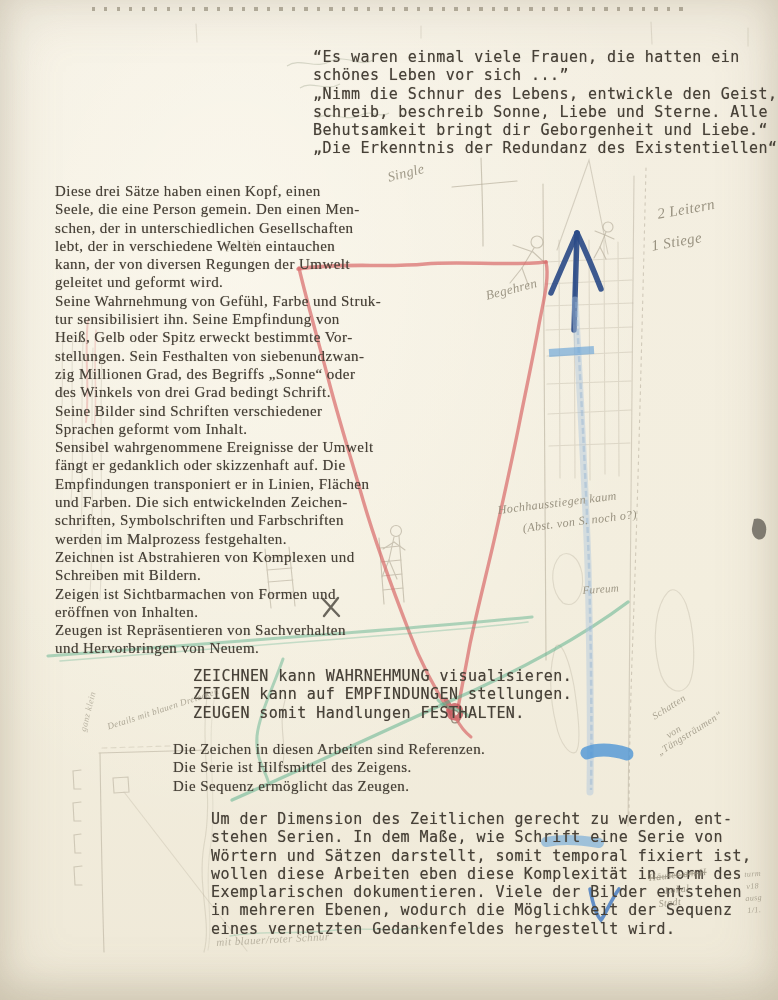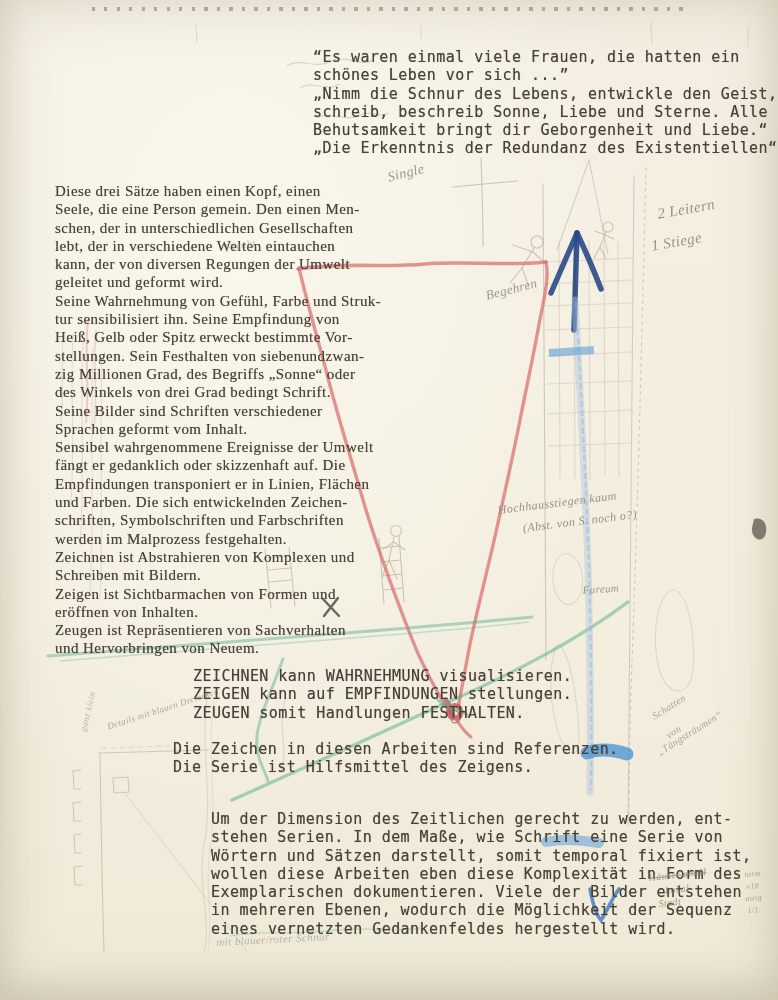--- a/index.html
+++ b/index.html
@@ -24,21 +24,21 @@
     font-family:"DejaVu Sans Mono","Liberation Mono",monospace;
     font-size:15px;line-height:18.3px;letter-spacing:.45px;
     color:var(--type-ink,#474138);
     text-shadow:0 0 .7px rgba(70,62,50,.55);
     white-space:pre;
   }
   .typeblock div{height:18.3px;}
   #quote-block{left:276px;top:48px;margin-left:37px;}
   #body-block{left:55px;top:182px;font-family:Liberation Serif, serif;}
   #thesis-block{left:173px;top:667px;margin-left:20px;}
-  #series-block{left:173px;top:740px;}
+  #series-block{left:173px;top:740px;font-family:Liberation Serif, serif;}
   #closing-block{left:211px;top:810px;}
   #sketch{position:absolute;left:0;top:0;}
   #notes{position:absolute;inset:0;}
   .note{
     position:absolute;
     font-family:"Liberation Serif",serif;font-style:italic;
     color:var(--handwriting,#8f8876);letter-spacing:.4px;
     white-space:pre;transform-origin:left top;
   }
   .pencil{stroke:var(--pencil,#a79e8b);fill:none;stroke-width:1.1;stroke-linecap:round;}
@@ -200,21 +200,21 @@
     <path d="M590 889 C593 905 597 916 601 920 C605 915 611 900 619 889" stroke="#3f77c0" stroke-width="3.6" opacity=".8" fill="none" stroke-linecap="round"></path>
   </g>
 </svg>
 
 <div id="quote-block" class="typeblock"><div>“Es waren einmal viele Frauen, die hatten ein</div><div>schönes Leben vor sich ...”</div><div>„Nimm die Schnur des Lebens, entwickle den Geist,</div><div>schreib, beschreib Sonne, Liebe und Sterne. Alle</div><div>Behutsamkeit bringt dir Geborgenheit und Liebe.“</div><div>„Die Erkenntnis der Redundanz des Existentiellen“</div></div>
 
 <div id="body-block" class="typeblock"><div>Diese drei Sätze haben einen Kopf, einen</div><div>Seele, die eine Person gemein. Den einen Men-</div><div>schen, der in unterschiedlichen Gesellschaften</div><div>lebt, der in verschiedene Welten eintauchen</div><div>kann, der von diversen Regungen der Umwelt</div><div>geleitet und geformt wird.</div><div>Seine Wahrnehmung von Gefühl, Farbe und Struk-</div><div>tur sensibilisiert ihn. Seine Empfindung von</div><div>Heiß, Gelb oder Spitz erweckt bestimmte Vor-</div><div>stellungen. Sein Festhalten von siebenundzwan-</div><div>zig Millionen Grad, des Begriffs „Sonne“ oder</div><div>des Winkels von drei Grad bedingt Schrift.</div><div>Seine Bilder sind Schriften verschiedener</div><div>Sprachen geformt vom Inhalt.</div><div>Sensibel wahrgenommene Ereignisse der Umwelt</div><div>fängt er gedanklich oder skizzenhaft auf. Die</div><div>Empfindungen transponiert er in Linien, Flächen</div><div>und Farben. Die sich entwickelnden Zeichen-</div><div>schriften, Symbolschriften und Farbschriften</div><div>werden im Malprozess festgehalten.</div><div>Zeichnen ist Abstrahieren von Komplexen und</div><div>Schreiben mit Bildern.</div><div>Zeigen ist Sichtbarmachen von Formen und</div><div>eröffnen von Inhalten.</div><div>Zeugen ist Repräsentieren von Sachverhalten</div><div>und Hervorbringen von Neuem.</div></div>
 
 <div id="thesis-block" class="typeblock"><div>ZEICHNEN kann WAHRNEHMUNG visualisieren.</div><div>ZEIGEN kann auf EMPFINDUNGEN stellungen.</div><div>ZEUGEN somit Handlungen FESTHALTEN.</div></div>
 
-<div id="series-block" class="typeblock"><div>Die Zeichen in diesen Arbeiten sind Referenzen.</div><div>Die Serie ist Hilfsmittel des Zeigens.</div></div>
+<div id="series-block" class="typeblock"><div>Die Zeichen in diesen Arbeiten sind Referenzen.</div><div>Die Serie ist Hilfsmittel des Zeigens.</div><div>Die Sequenz ermöglicht das Zeugen.</div></div>
 
 <div id="closing-block" class="typeblock"><div>Um der Dimension des Zeitlichen gerecht zu werden, ent-</div><div>stehen Serien. In dem Maße, wie Schrift eine Serie von</div><div>Wörtern und Sätzen darstellt, somit temporal fixiert ist,</div><div>wollen diese Arbeiten eben diese Komplexität in Form des</div><div>Exemplarischen dokumentieren. Viele der Bilder entstehen</div><div>in mehreren Ebenen, wodurch die Möglichkeit der Sequenz</div><div>eines vernetzten Gedankenfeldes hergestellt wird.</div></div>
 
 <div id="notes">
     <span class="note" style="left: 386px; top: 170px; font-size: 14px; transform: rotate(-14deg); opacity: 0.85;">Single</span>
     <span class="note" style="left: 224px; top: 242px; font-size: 11px; transform: rotate(-10deg); opacity: 0.55;">Flucht</span>
     <span class="note" style="left: 484px; top: 288px; font-size: 13px; transform: rotate(-14deg); opacity: 0.85;">Begehren</span>
     <span class="note" style="left: 656px; top: 206px; font-size: 15px; transform: rotate(-10deg); opacity: 0.9;">2 Leitern</span>
     <span class="note" style="left: 650px; top: 238px; font-size: 15px; transform: rotate(-10deg); opacity: 0.9;">1 Stiege</span>
     <span class="note" style="left: 497px; top: 503px; font-size: 12px; transform: rotate(-7deg); opacity: 0.9;">Hochhausstiegen kaum</span>

